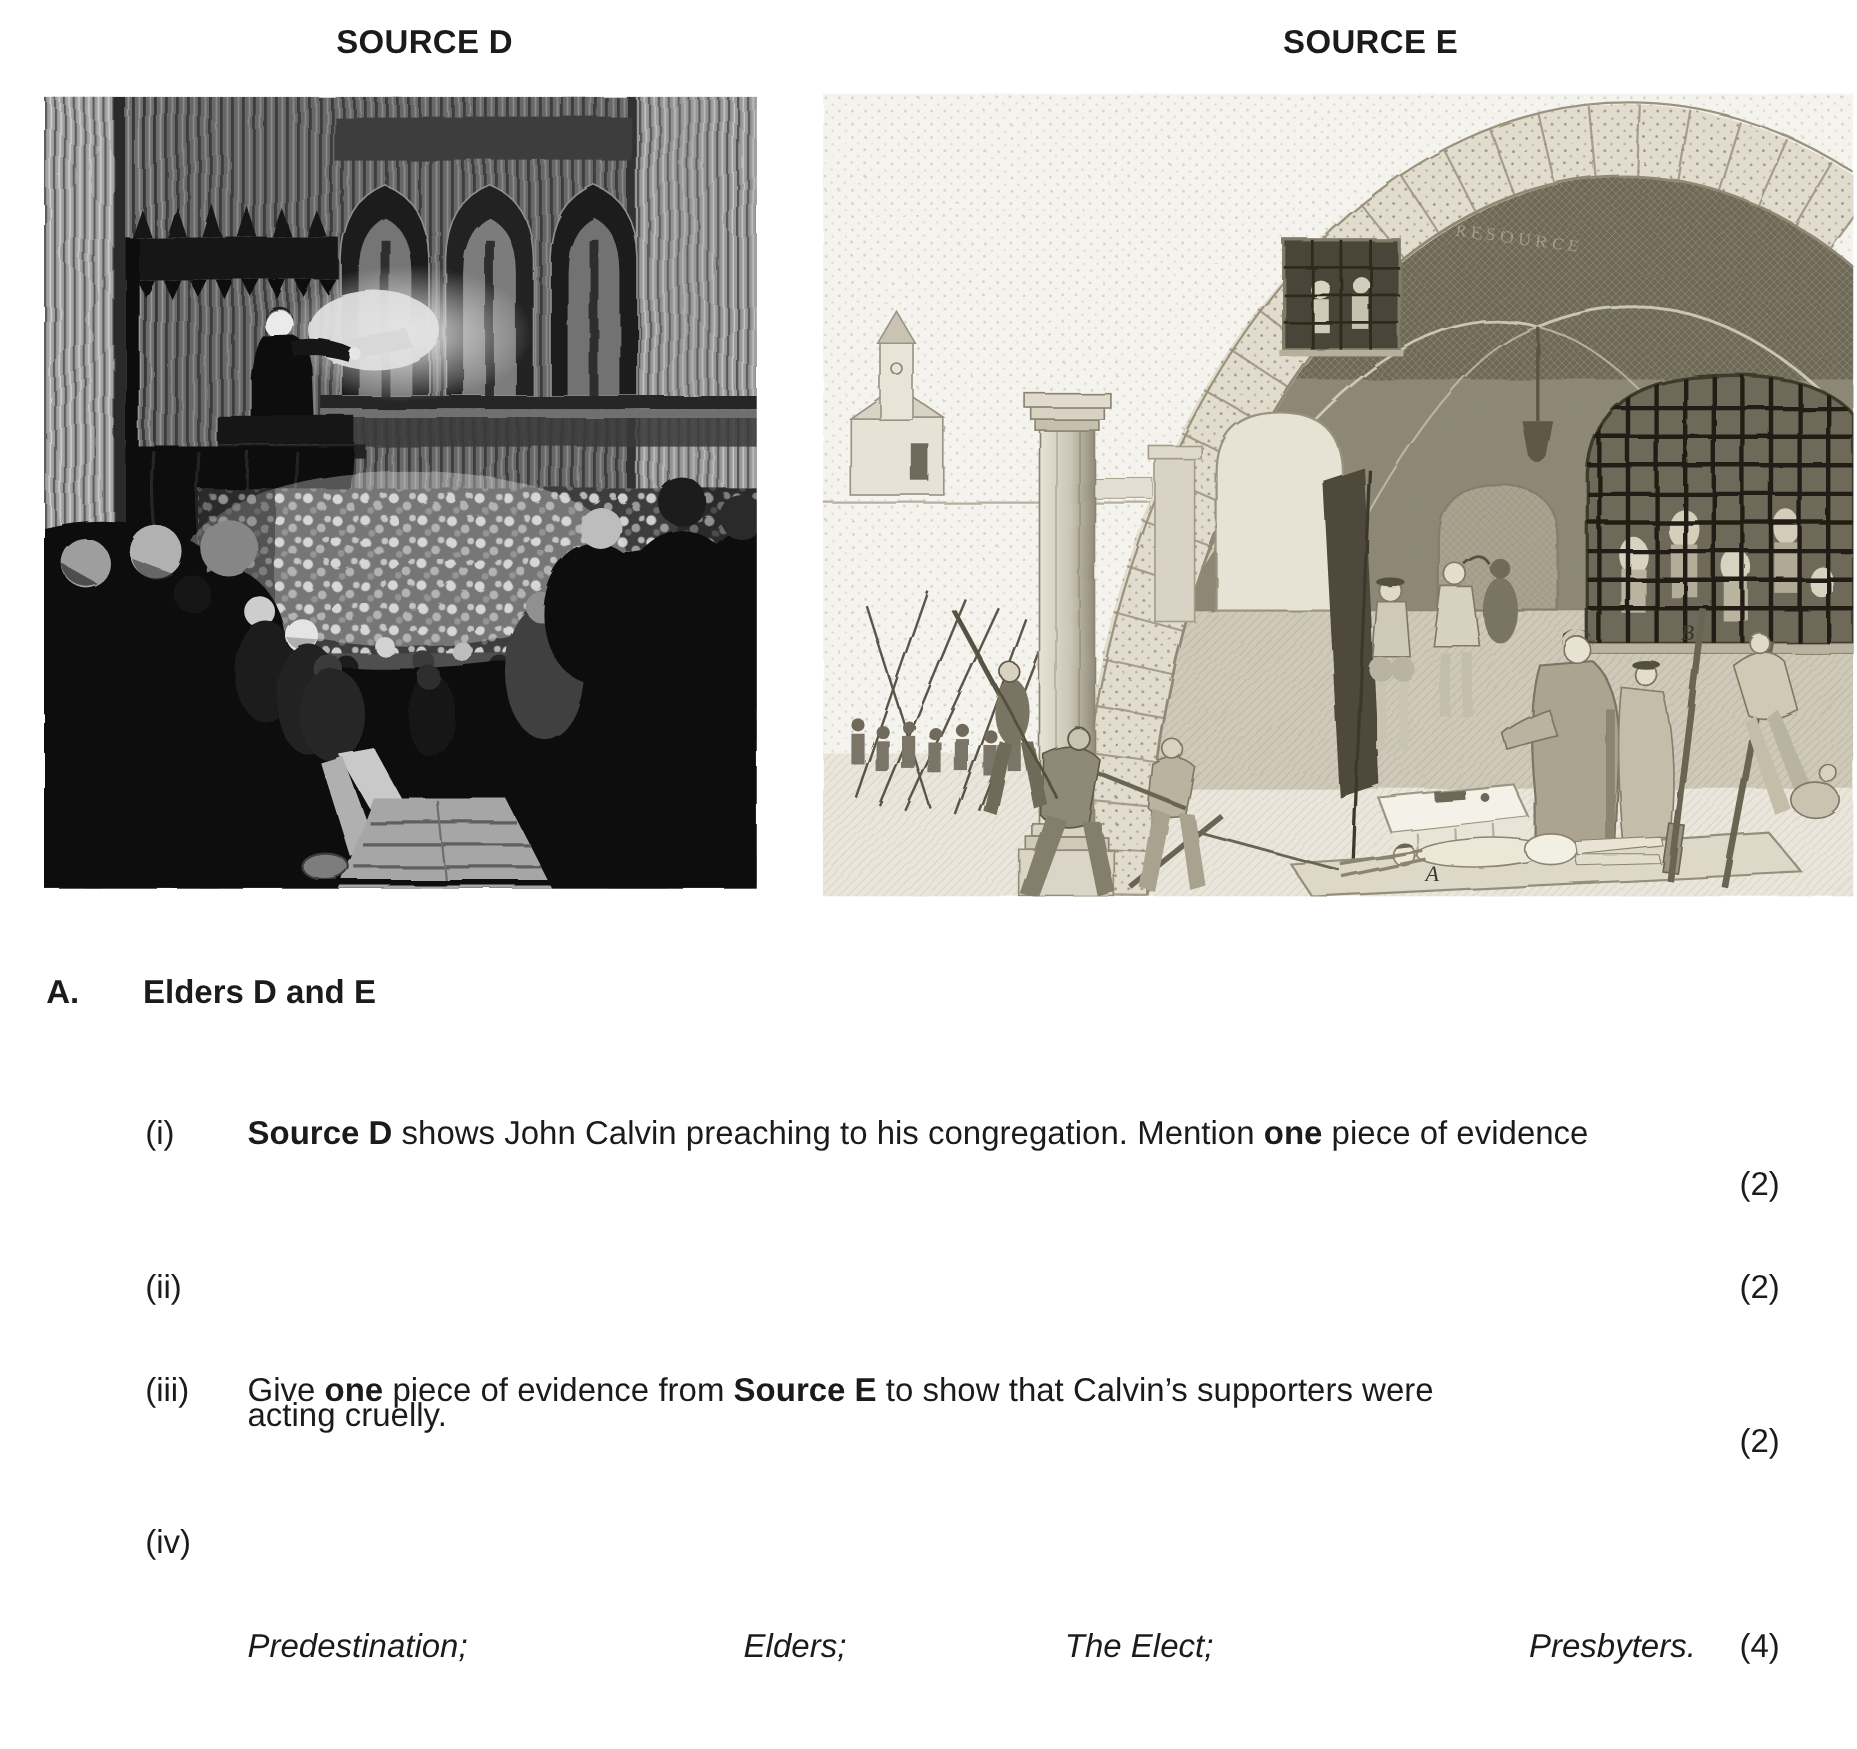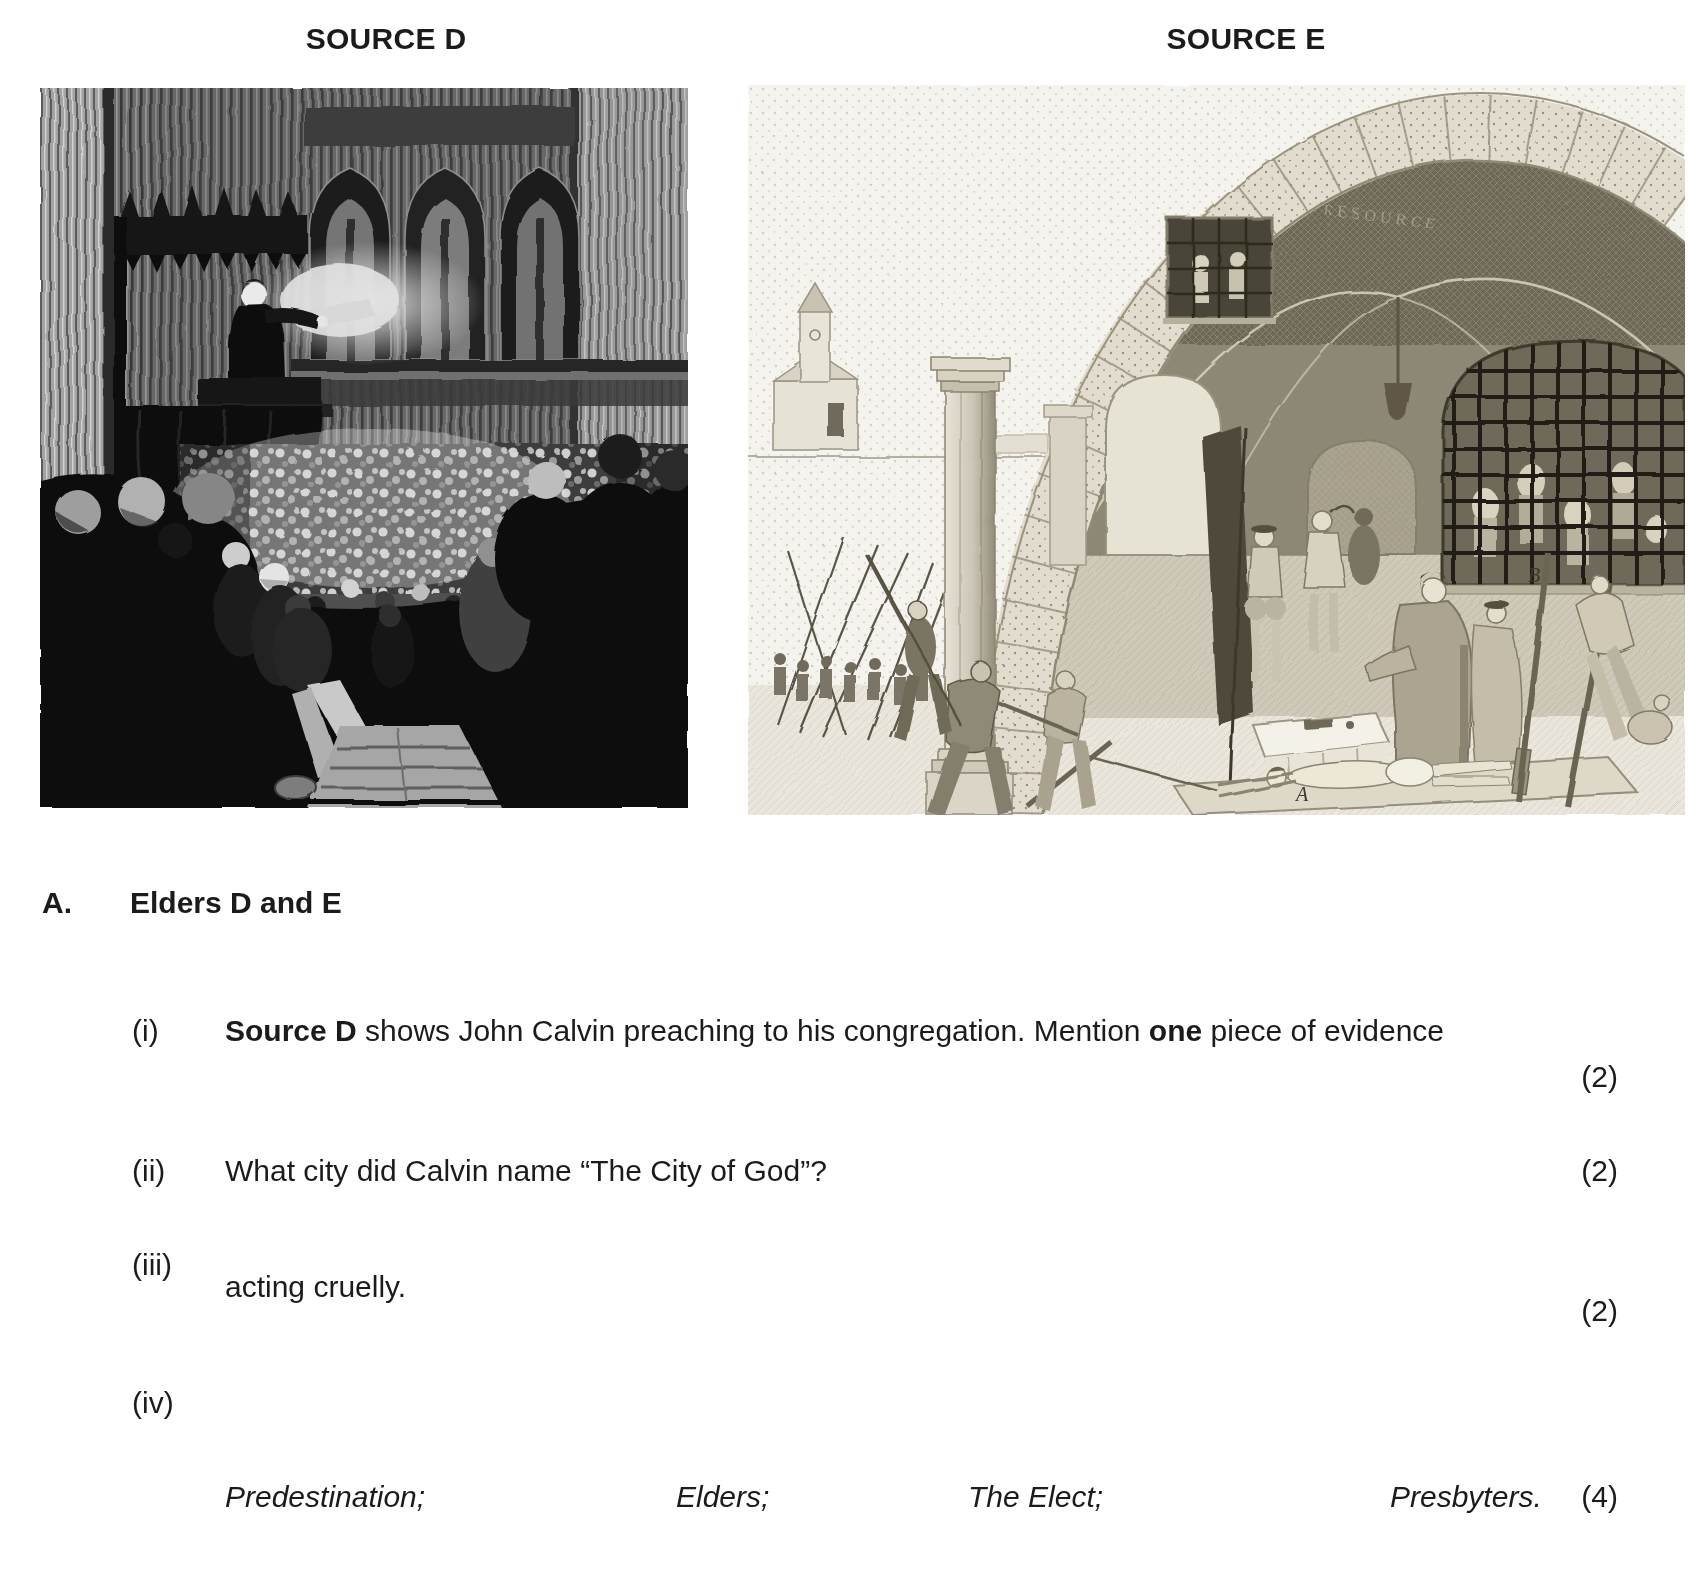--- a/index.html
+++ b/index.html
@@ -484,24 +484,24 @@
   </figure>
 
   <div class="sec-letter">A.</div>
   <div class="sec-title">Elders D and E</div>
 
   <div class="qnum" style="top:1014px">(i)</div>
   <div class="qline" style="top:1014px"><b>Source D</b><span> shows John Calvin preaching to his congregation. Mention </span><b>one</b><span> piece of evidence</span></div>
   <div class="marks" style="top:1060px">(2)</div>
 
   <div class="qnum" style="top:1154px">(ii)</div>
-  <div class="qline" style="top:1154px"><span>What city did Calvin name “The City of God”?</span></div>
   <div class="marks" style="top:1154px">(2)</div>
 
   <div class="qnum" style="top:1248px">(iii)</div>
+  <div class="qline" style="top:1248px"><span>Give </span><b>one</b><span> piece of evidence from </span><b>Source E</b><span> to show that Calvin’s supporters were</span></div>
   <div class="qline" style="top:1270px"><span>acting cruelly.</span></div>
   <div class="marks" style="top:1294px">(2)</div>
 
   <div class="qnum" style="top:1386px">(iv)</div>
   <div class="term" style="left:225px">Predestination;</div>
   <div class="term" style="left:676px">Elders;</div>
   <div class="term" style="left:968px">The Elect;</div>
   <div class="term" style="left:1390px">Presbyters.</div>
   <div class="marks" style="top:1480px">(4)</div>
 

